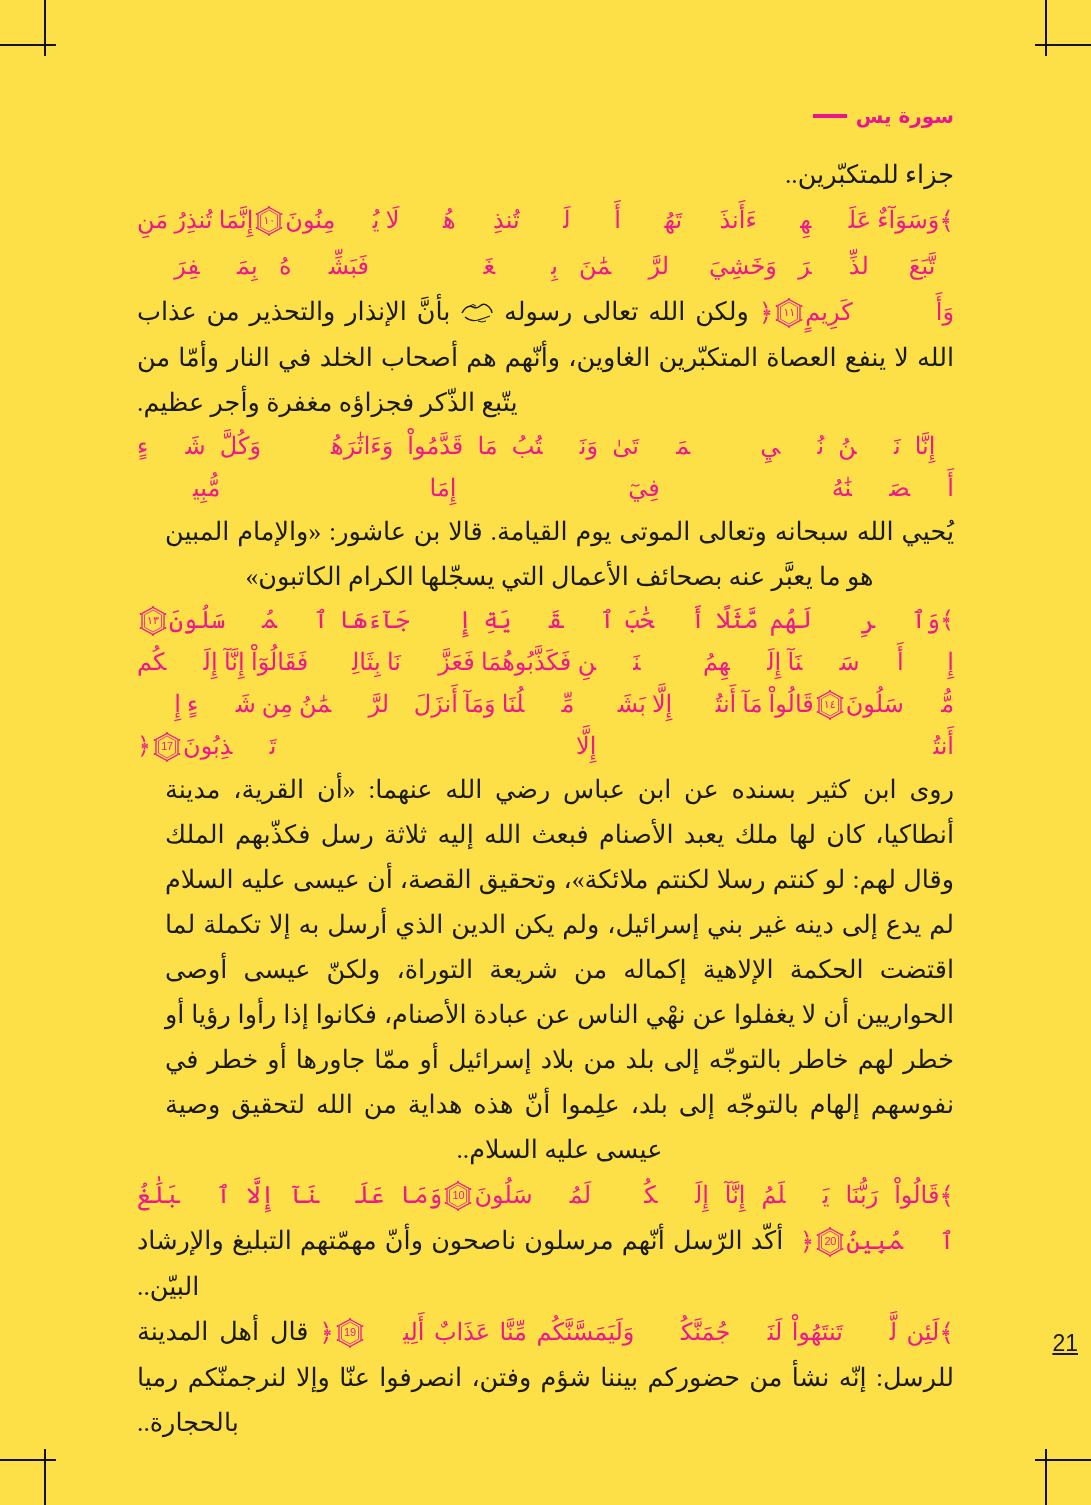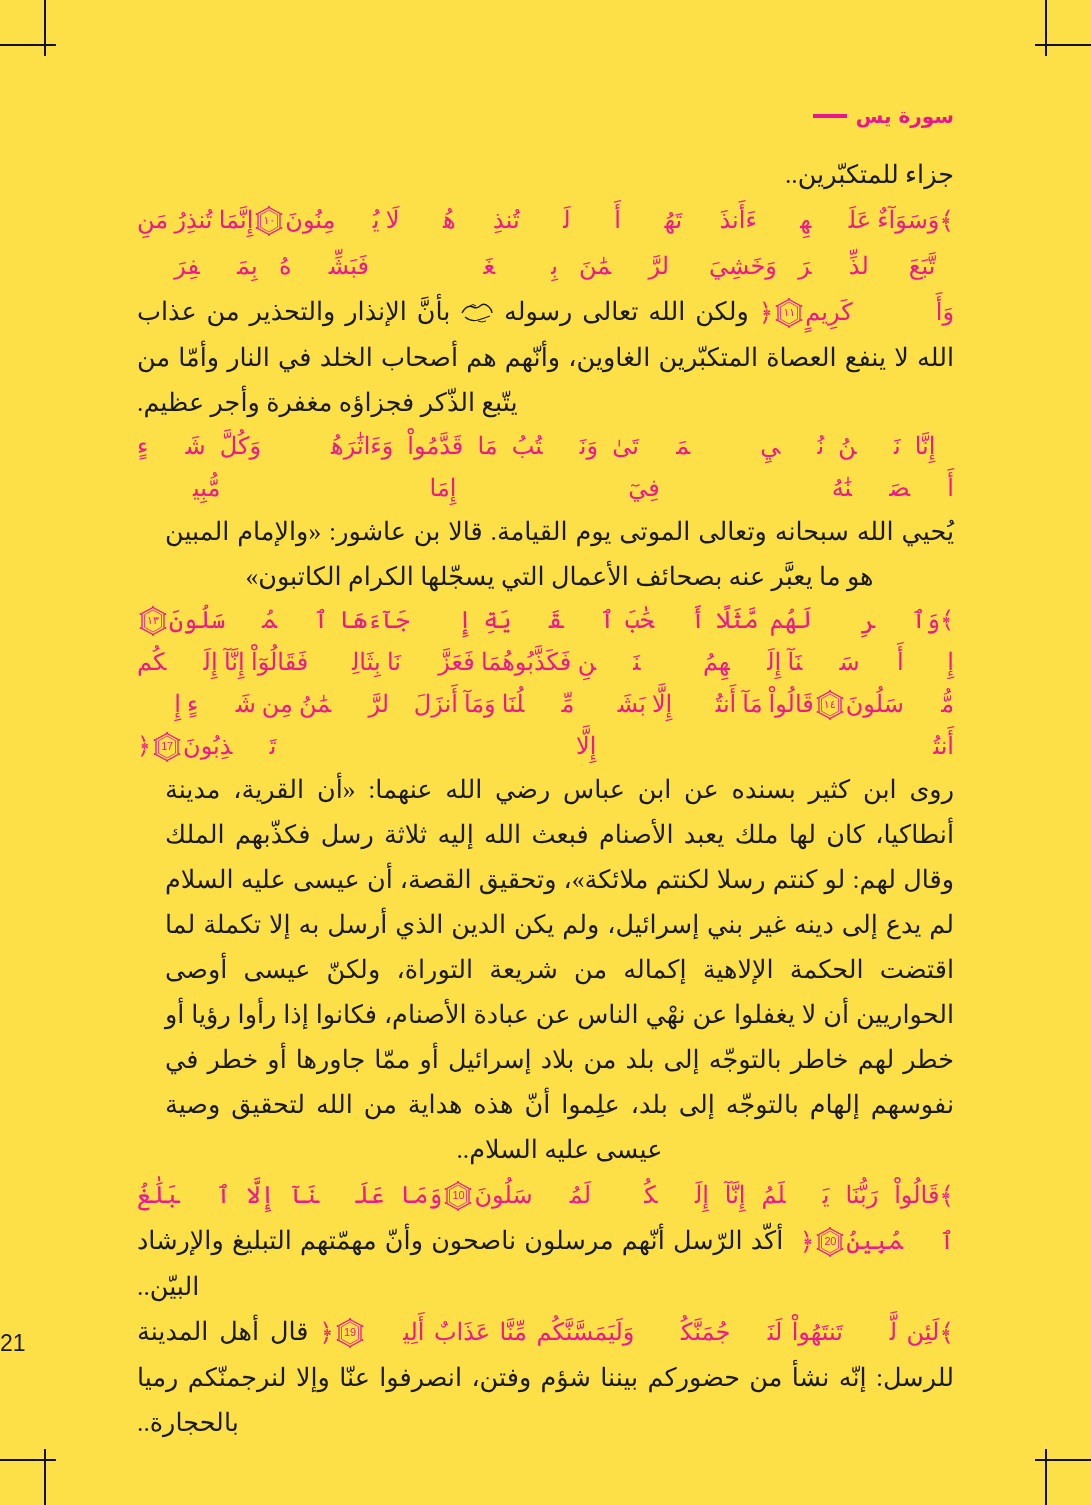--- a/index.html
+++ b/index.html
@@ -147,27 +147,28 @@
     height: 26px;
     vertical-align: -6px;
     position: relative;
   }
   .salla svg { display: block; }
 
   
   .folio {
     position: absolute;
     left: 0;
-    right: 4px;
+    right: 13px;
     top: 1330px;
-    text-align: left;
+    text-align: right;
     font-family: "Liberation Sans", sans-serif;
     font-size: 23px;
     color: #1a1a1a;
     direction: ltr;
+    text-decoration: underline;
   }
 </style>
 </head>
 <body>
 
 <div class="page">
 
   <div class="crop v crop-tl-v"></div>
   <div class="crop h crop-tl-h"></div>
   <div class="crop v crop-tr-v"></div>

